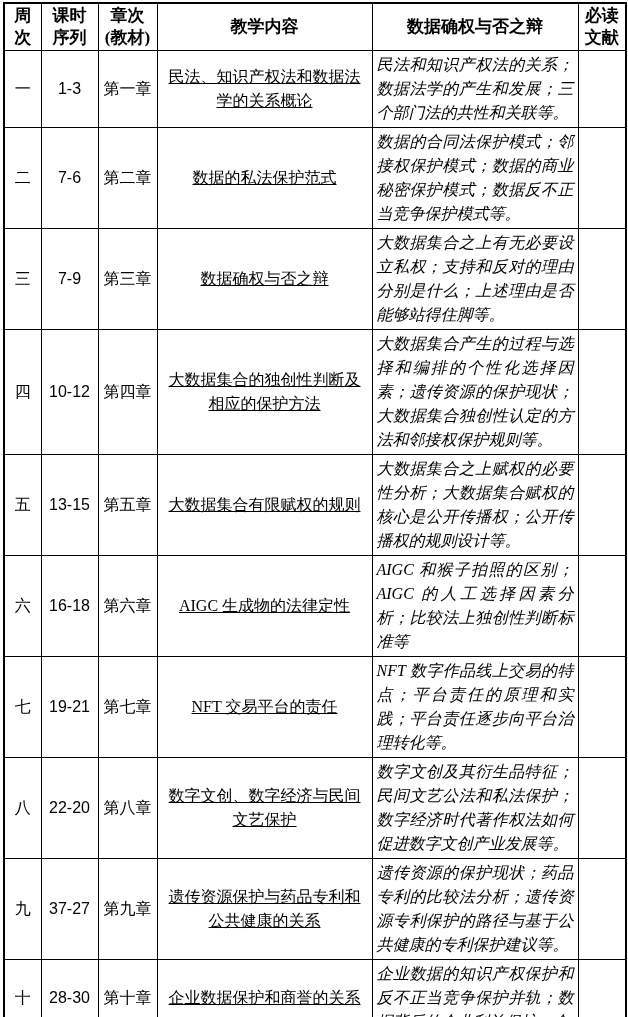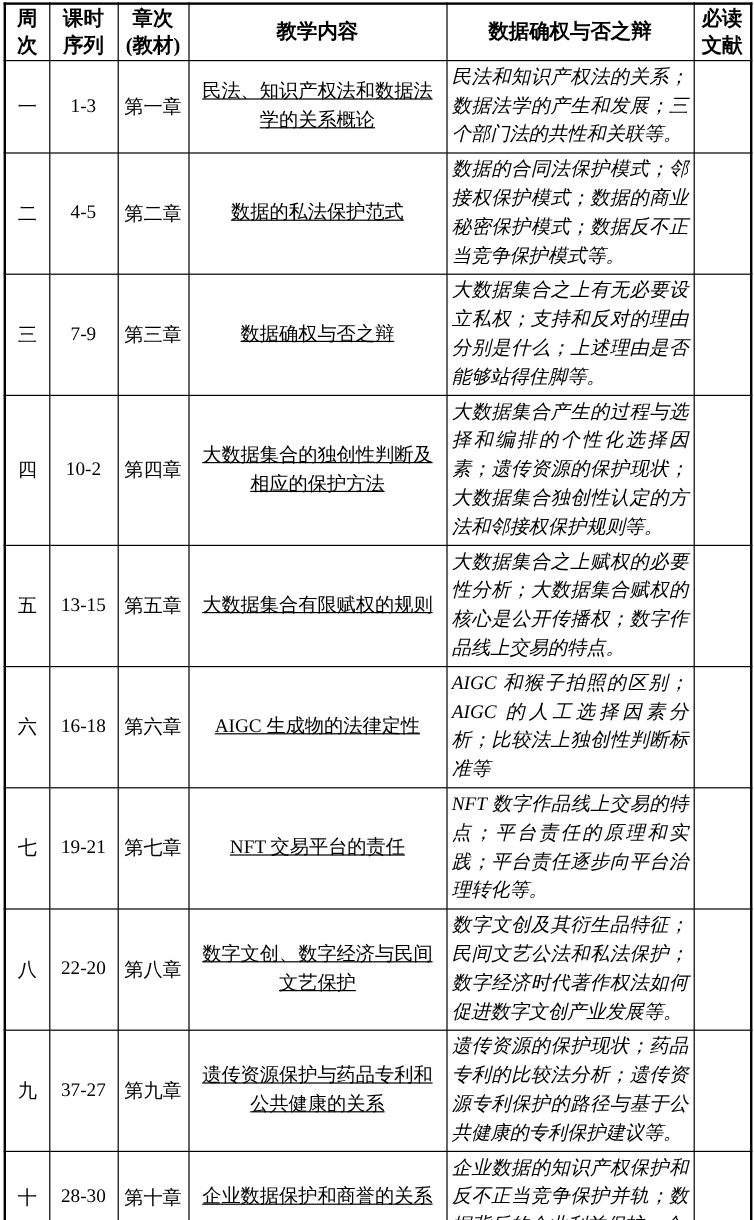--- a/index.html
+++ b/index.html
@@ -61,21 +61,21 @@
     padding: 2px 4px;
   }
   td.c-week,
   td.c-hours,
   td.c-chapter,
   td.c-content {
     text-align: center;
     vertical-align: middle;
   }
   td.c-hours {
-    font-family: Liberation Serif, serif;
+    font-family: Liberation Sans, sans-serif;
     letter-spacing: 0;
   }
   td.c-content {
     line-height: 24px;
     padding: 2px 7px;
     text-decoration: underline;
   }
   td.c-obj {
     text-align: justify;
     text-align-last: left;
@@ -118,48 +118,48 @@
         <tr>
           <td class="c-week">一</td>
           <td class="c-hours">1-3</td>
           <td class="c-chapter">第一章</td>
           <td class="c-content">民法、知识产权法和数据法学的关系概论</td>
           <td class="c-obj">民法和知识产权法的关系；数据法学的产生和发展；三个部门法的共性和关联等。</td>
           <td class="c-reading"></td>
         </tr>
         <tr>
           <td class="c-week">二</td>
-          <td class="c-hours">4-5</td>
+          <td class="c-hours">7-6</td>
           <td class="c-chapter">第二章</td>
           <td class="c-content">数据的私法保护范式</td>
           <td class="c-obj">数据的合同法保护模式；邻接权保护模式；数据的商业秘密保护模式；数据反不正当竞争保护模式等。</td>
           <td class="c-reading"></td>
         </tr>
         <tr>
           <td class="c-week">三</td>
           <td class="c-hours">7-9</td>
           <td class="c-chapter">第三章</td>
           <td class="c-content">数据确权与否之辩</td>
           <td class="c-obj">大数据集合之上有无必要设立私权；支持和反对的理由分别是什么；上述理由是否能够站得住脚等。</td>
           <td class="c-reading"></td>
         </tr>
         <tr>
           <td class="c-week">四</td>
-          <td class="c-hours">10-2</td>
+          <td class="c-hours">10-12</td>
           <td class="c-chapter">第四章</td>
           <td class="c-content">大数据集合的独创性判断及相应的保护方法</td>
           <td class="c-obj">大数据集合产生的过程与选择和编排的个性化选择因素；遗传资源的保护现状；大数据集合独创性认定的方法和邻接权保护规则等。</td>
           <td class="c-reading"></td>
         </tr>
         <tr>
           <td class="c-week">五</td>
           <td class="c-hours">13-15</td>
           <td class="c-chapter">第五章</td>
           <td class="c-content">大数据集合有限赋权的规则</td>
-          <td class="c-obj">大数据集合之上赋权的必要性分析；大数据集合赋权的核心是公开传播权；数字作品线上交易的特点。</td>
+          <td class="c-obj">大数据集合之上赋权的必要性分析；大数据集合赋权的核心是公开传播权；公开传播权的规则设计等。</td>
           <td class="c-reading"></td>
         </tr>
         <tr>
           <td class="c-week">六</td>
           <td class="c-hours">16-18</td>
           <td class="c-chapter">第六章</td>
           <td class="c-content">AIGC 生成物的法律定性</td>
           <td class="c-obj">AIGC 和猴子拍照的区别；AIGC 的人工选择因素分析；比较法上独创性判断标准等</td>
           <td class="c-reading"></td>
         </tr>

